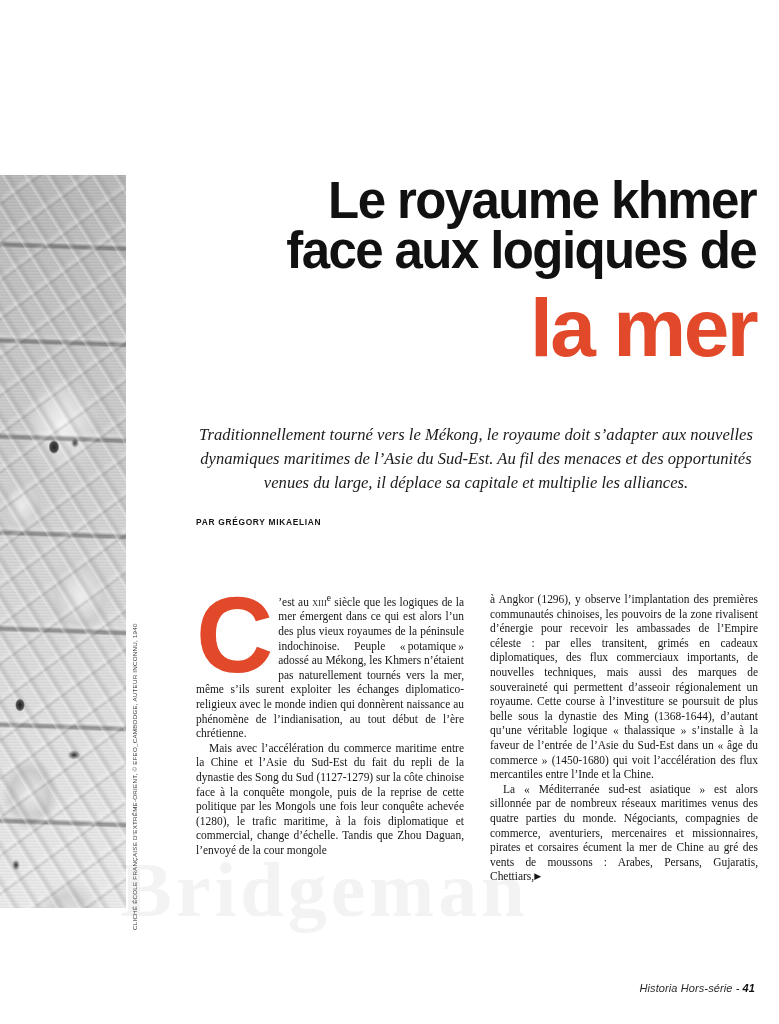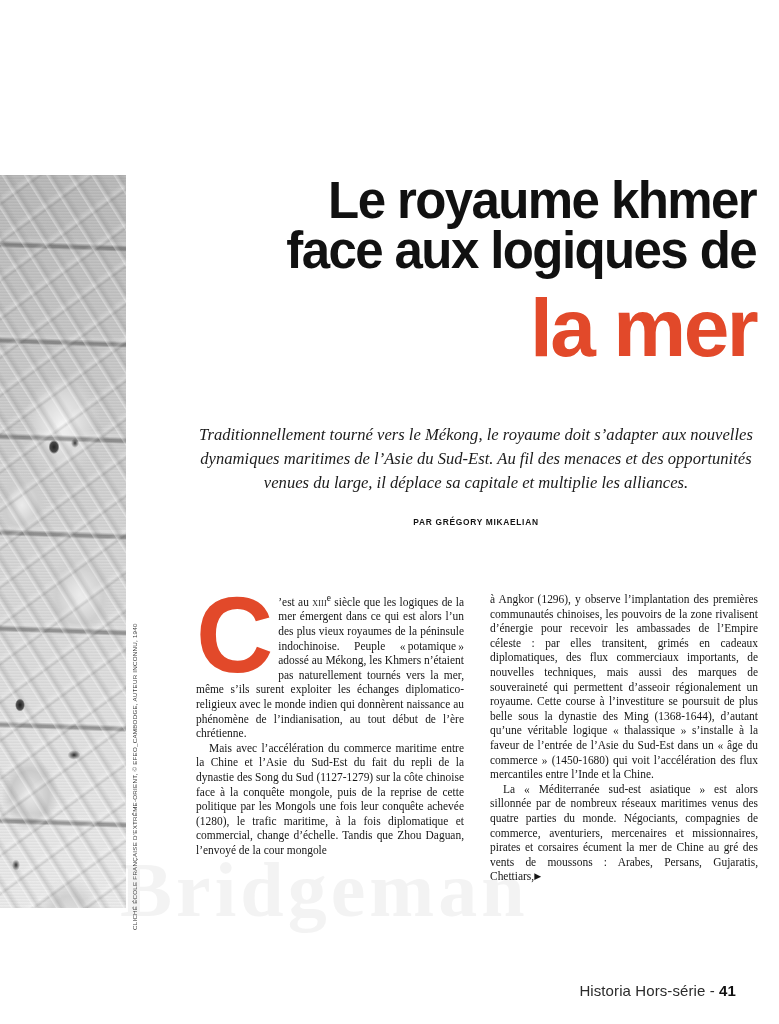--- a/index.html
+++ b/index.html
@@ -131,21 +131,20 @@
     font-size: 16.6px;
     line-height: 1.46;
     color: #1b1b1b;
     margin-top: 15px;
   }
   .byline {
     position: absolute;
     left: 196px;
     top: 517px;
     width: 560px;
-    text-align: center;
     font-family: "Liberation Sans", sans-serif;
     font-weight: 700;
     font-size: 8.4px;
     letter-spacing: 0.7px;
     color: #141414;
   }
 
   
   .columns {
     position: absolute;
@@ -175,26 +174,27 @@
     font-size: 107px;
     line-height: 0.80;
     margin: 1px 5px -6px 0;
   }
   .smallcaps { font-variant: small-caps; font-size: 0.96em; letter-spacing: 0.2px; }
   .arrow { font-size: 9px; vertical-align: 1px; }
 
   
   .footer {
     position: absolute;
-    right: 43px;
+    right: 24px;
     top: 982px;
     font-family: "Liberation Sans", sans-serif;
-    font-size: 15px;
+    font-size: 11px;
     color: #2b2b2b;
     letter-spacing: 0.1px;
+    font-style: italic;
   }
   .footer b { font-weight: 700; color: #111; }
 
   
   .watermark {
     position: absolute;
     left: 120px;
     top: 845px;
     width: 640px;
     height: 110px;

